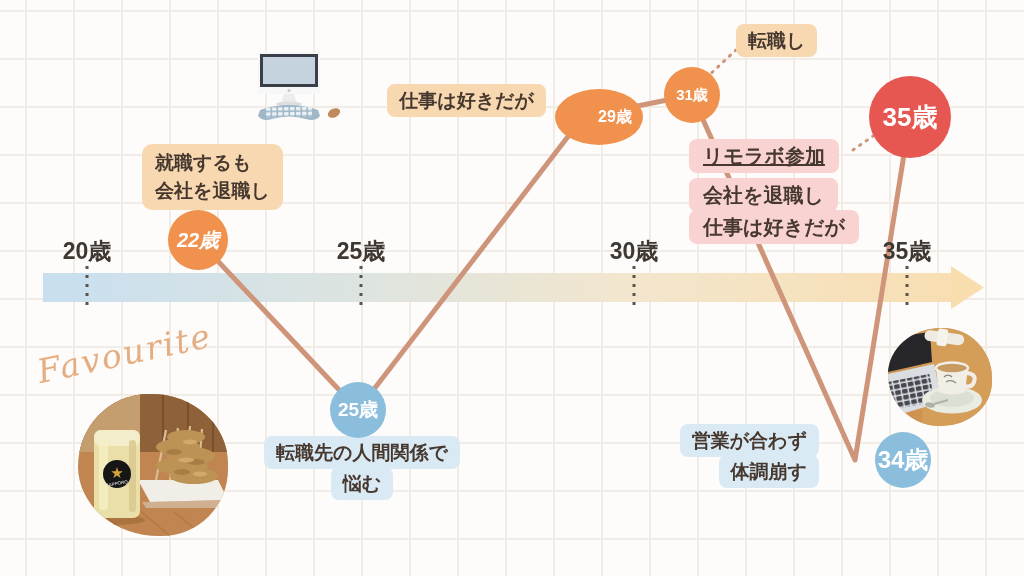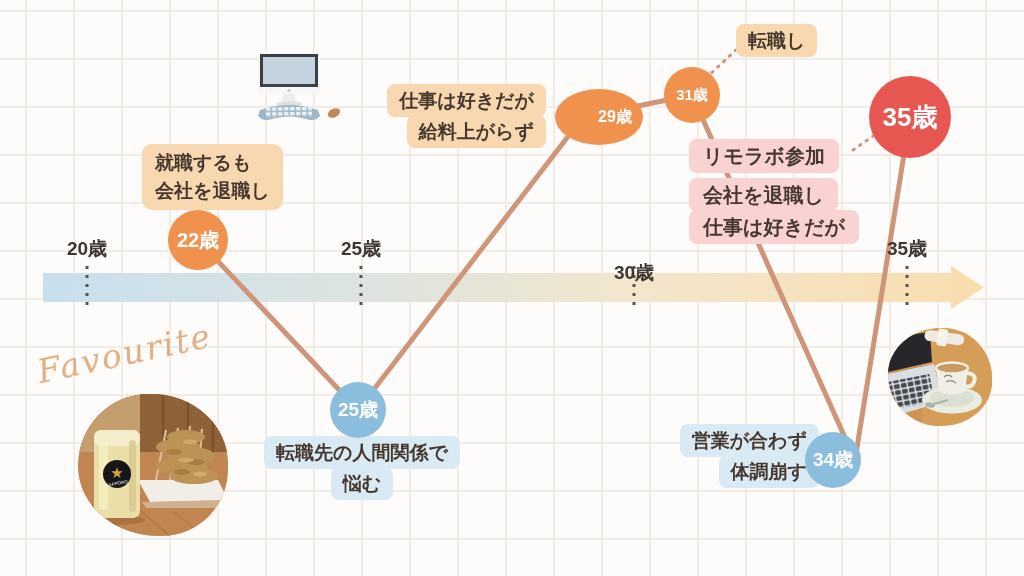--- a/index.html
+++ b/index.html
@@ -10,21 +10,21 @@
     background-image:
       linear-gradient(var(--grid-line, #F1ECE5) 2px, transparent 2px),
       linear-gradient(90deg, var(--grid-line, #F1ECE5) 2px, transparent 2px);
     background-size: 48px 48px, 48px 48px;
     background-position: 0 10px, 25px 0;
   }
   .layer { position:absolute; left:0; top:0; }
 
   .tick-label {
     position:absolute; transform:translateX(-50%);
-    font-size:19px; font-weight:bold; color:var(--label-dark, #3E3732);
+    font-size:23px; font-weight:bold; color:var(--label-dark, #3E3732);
     white-space:nowrap;
   }
 
   .circle {
     position:absolute; border-radius:50%;
     display:flex; align-items:center; justify-content:center;
     color:#fff; font-weight:bold; white-space:nowrap;
   }
   .circle.orange { background:var(--orange-circle,#F0914E); }
   .circle.blue   { background:var(--blue-circle,#8BBEDC); }
@@ -109,61 +109,60 @@
       <path d="M30 42 L40 42 L43 51 L27 51 Z" fill="#ECECEC"></path>
       <ellipse cx="35" cy="52" rx="13" ry="2.6" fill="#DEDEDE"></ellipse>
       <path d="M6,58 Q35,48 64,58 L66,64 Q61,70 52,67 Q35,62 18,67 Q9,70 4,64 Z" fill="#9FB7C7"></path>
       <rect x="12" y="55" width="46" height="10" fill="url(#keys)" transform="rotate(-1 35 60)"></rect>
       <ellipse cx="80" cy="61" rx="6.5" ry="4.3" fill="#C08A5C" transform="rotate(-25 80 61)"></ellipse>
     </svg>
   </div>
 
   <div class="tick-label" style="left:87px;  top:236px;">20歳</div>
   <div class="tick-label" style="left:361px; top:236px;">25歳</div>
-  <div class="tick-label" style="left:634px; top:236px;margin-top:24px;">30歳</div>
+  <div class="tick-label" style="left:634px; top:236px;">30歳</div>
   <div class="tick-label" style="left:907px; top:236px;">35歳</div>
 
   <div class="note solid peach align-left" style="left:142px; top:144px;">
     <span class="line">就職するも</span>
     <span class="line">会社を退職し</span>
   </div>
 
   <div class="note peach align-right" style="right:478px; top:86px;">
     <span class="line">仕事は好きだが</span>
-    <span class="line">給料上がらず</span>
   </div>
 
   <div class="note peach align-left" style="left:736px; top:26px;">
     <span class="line">転職し</span>
   </div>
 
-  <div class="note pink align-left" style="left:689px; top:141px;">
+  <div class="note pink align-left" style="left:689px; top:141px;text-decoration:underline;">
     <span class="line">リモラボ参加</span>
   </div>
 
   <div class="note pink align-left" style="left:689px; top:180px;">
     <span class="line">会社を退職し</span>
     <span class="line">仕事は好きだが</span>
   </div>
 
   <div class="note bluebox align-right" style="right:205px; top:426px;">
     <span class="line">営業が合わず</span>
     <span class="line">体調崩す</span>
   </div>
 
   <div class="note bluebox align-center" style="left:259px; top:438px; width:206px;">
     <span class="line">転職先の人間関係で</span>
     <span class="line">悩む</span>
   </div>
 
-  <div class="circle orange" style="left:168px; top:210px; width:60px; height:60px; font-size:20px;">22歳</div>
+  <div class="circle orange" style="left:168px; top:210px; width:60px; height:60px; font-size:20px;font-style:italic;">22歳</div>
   <div class="circle blue" style="left:330px; top:382px; width:56px; height:56px; font-size:19px;">25歳</div>
   <div class="circle orange" style="left:555px; top:89px; width:56px; height:56px; font-size:16px;padding-left:32px;">29歳</div>
   <div class="circle orange" style="left:664px; top:67px; width:56px; height:56px; font-size:15px;">31歳</div>
-  <div class="circle blue" style="left:805px; top:432px; width:56px; height:56px; font-size:19px;">34歳</div>
+  <div class="circle blue" style="left:875px; top:432px; width:56px; height:56px; font-size:24px;">34歳</div>
   <div class="circle red" style="left:869px; top:76px; width:82px; height:82px; font-size:26px;">35歳</div>
 
   <div class="favourite">Favourite</div>
 
   <div class="photo beer">
     <svg width="150" height="142" viewBox="0 0 150 142">
       <rect width="150" height="142" fill="#C08550"></rect>
       <rect width="150" height="58" fill="#8F6138"></rect>
       <rect width="62" height="58" fill="#C59E6F"></rect>
       <g stroke="#7A4F2C" stroke-width="2">

